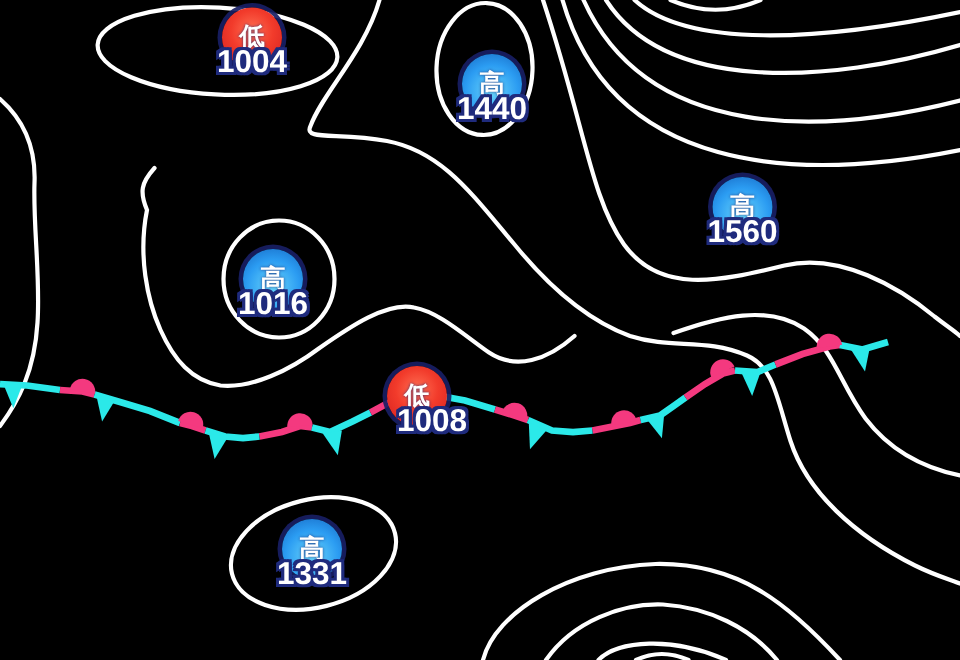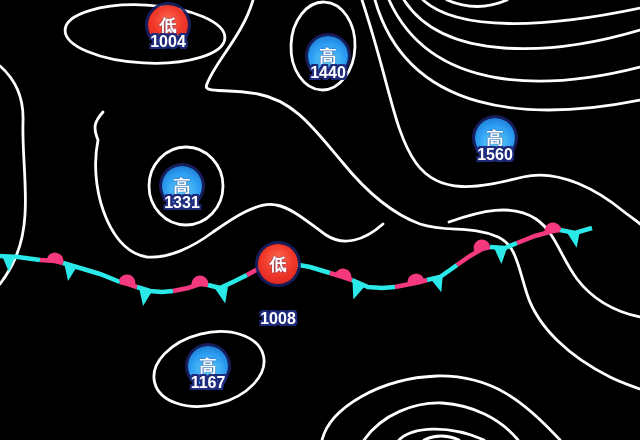--- a/index.html
+++ b/index.html
@@ -16,21 +16,21 @@
   }
   .pc.low{background:radial-gradient(circle at 50% 40%, #ff7054 0%, #f23b2b 45%, #d11d1f 100%);}
   .pc.high{background:radial-gradient(circle at 50% 62%, #6ad7fb 0%, #2b9cf2 55%, #1565c0 100%);}
   .pc .glyph{
     color:#fff;font-size:17px;font-weight:bold;line-height:1;
     font-family:"DejaVu Sans",sans-serif;
     text-shadow:0 0 2px rgba(20,30,110,0.8);
   }
   .pv{
     position:absolute;transform:translate(-50%,0);
-    color:#fff;font-weight:bold;font-size:16px;line-height:22px;white-space:nowrap;
+    color:#fff;font-weight:bold;font-size:21px;line-height:22px;white-space:nowrap;
     font-family:"Liberation Sans",sans-serif;
     text-shadow:
       -2px -2px 0 #1f2b7d, 2px -2px 0 #1f2b7d,
       -2px  2px 0 #1f2b7d, 2px  2px 0 #1f2b7d,
        0   -2px 0 #1f2b7d, 0    2px 0 #1f2b7d,
       -2px  0   0 #1f2b7d, 2px  0   0 #1f2b7d;
   }
 </style>
 </head>
 <body>
@@ -96,22 +96,22 @@
       <span class="glyph">高</span>
     </div>
     <div class="pv" style="left: 328px; top: 62px;">1440</div>
     <div class="pc high" style="left: 495px; top: 138px;">
       <span class="glyph">高</span>
     </div>
     <div class="pv" style="left: 495px; top: 144px;">1560</div>
     <div class="pc high" style="left: 182px; top: 186px;">
       <span class="glyph">高</span>
     </div>
-    <div class="pv" style="left: 182px; top: 192px;">1331</div>
+    <div class="pv" style="left: 182px; top: 192px;">1016</div>
     <div class="pc low" style="left: 278px; top: 264px;">
       <span class="glyph">低</span>
     </div>
-    <div class="pv" style="left: 278px; top: 270px; margin-top: 38px;">1008</div>
+    <div class="pv" style="left: 288px; top: 270px;">1008</div>
     <div class="pc high" style="left: 208px; top: 366px;">
       <span class="glyph">高</span>
     </div>
-    <div class="pv" style="left: 208px; top: 372px;">1167</div>
+    <div class="pv" style="left: 208px; top: 372px;">1331</div>
   </div>
 
 </body></html>

